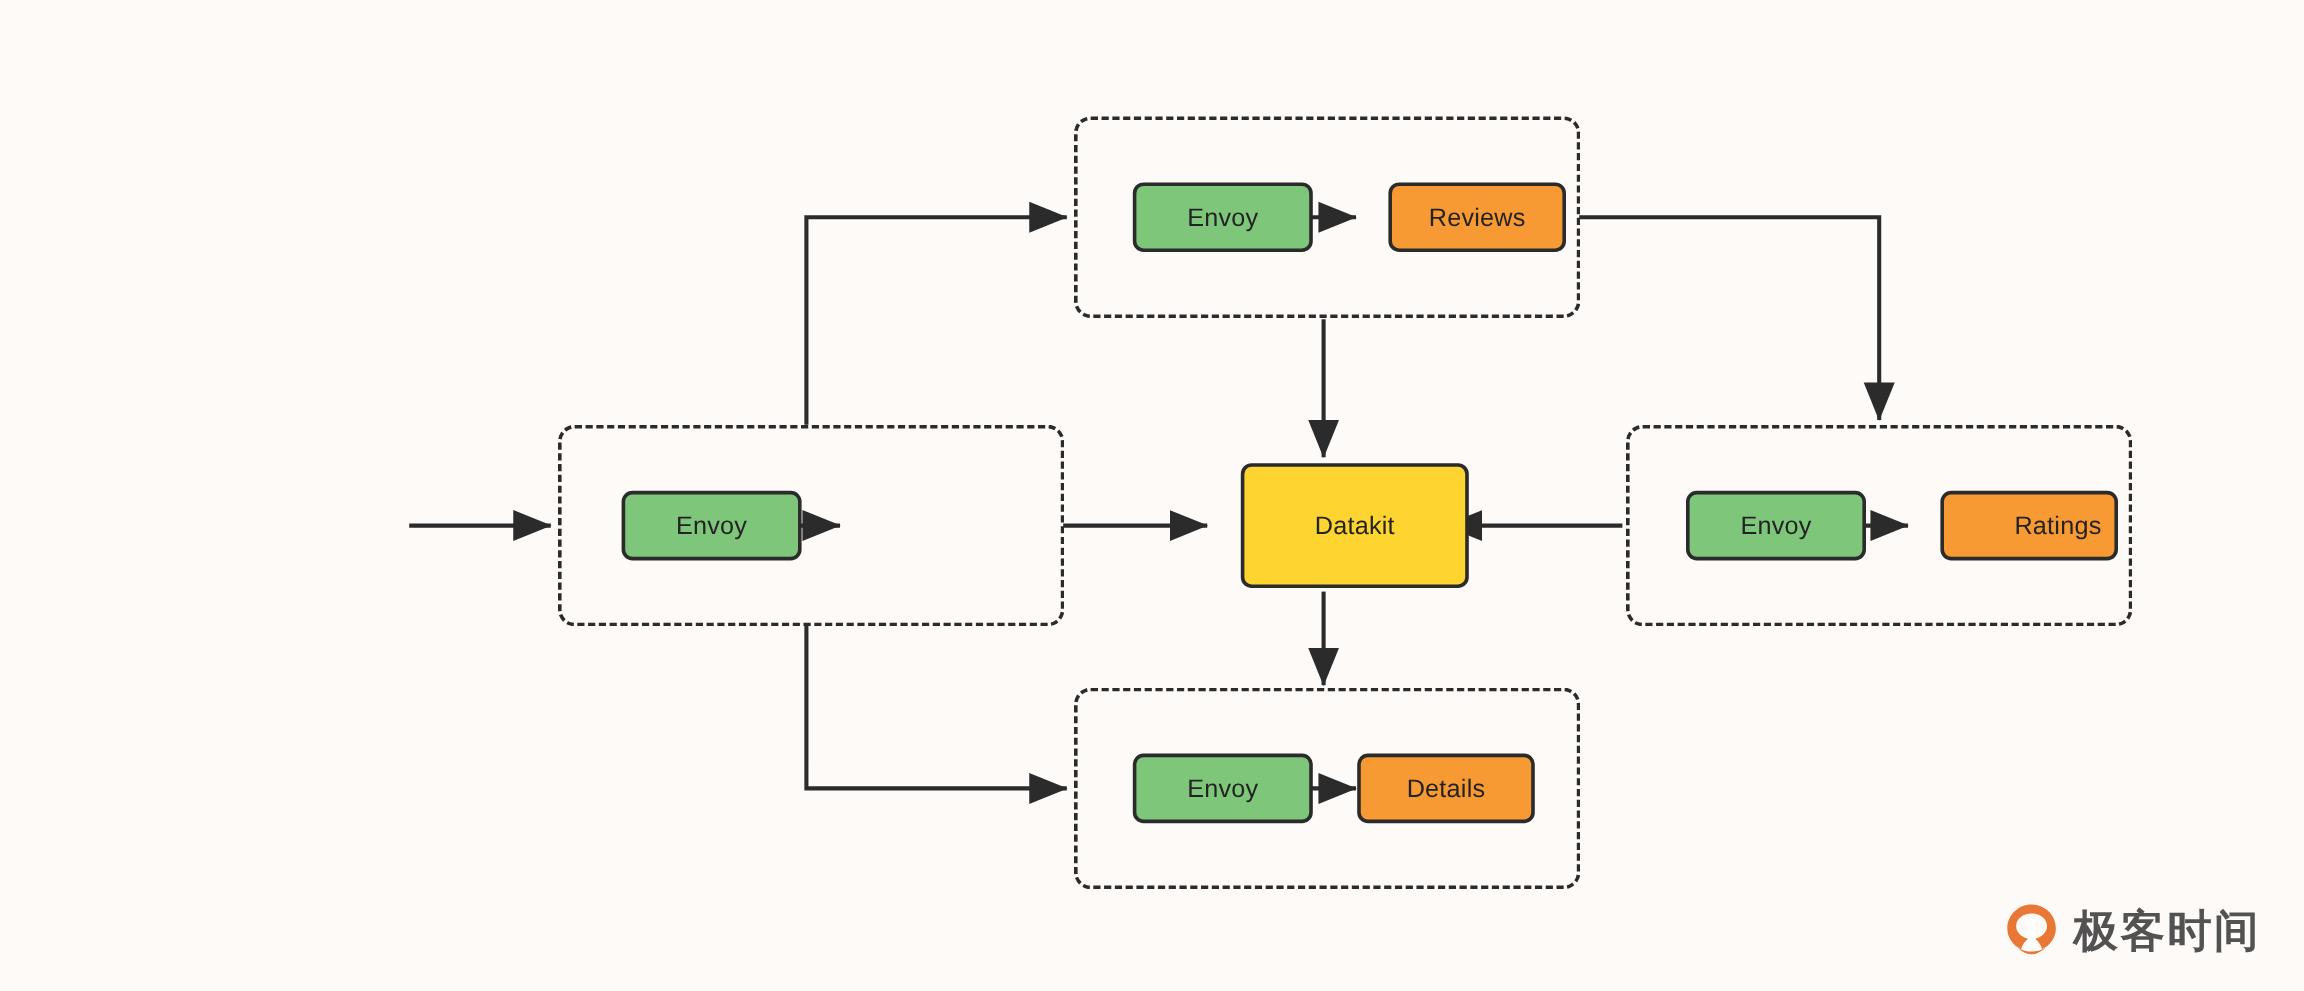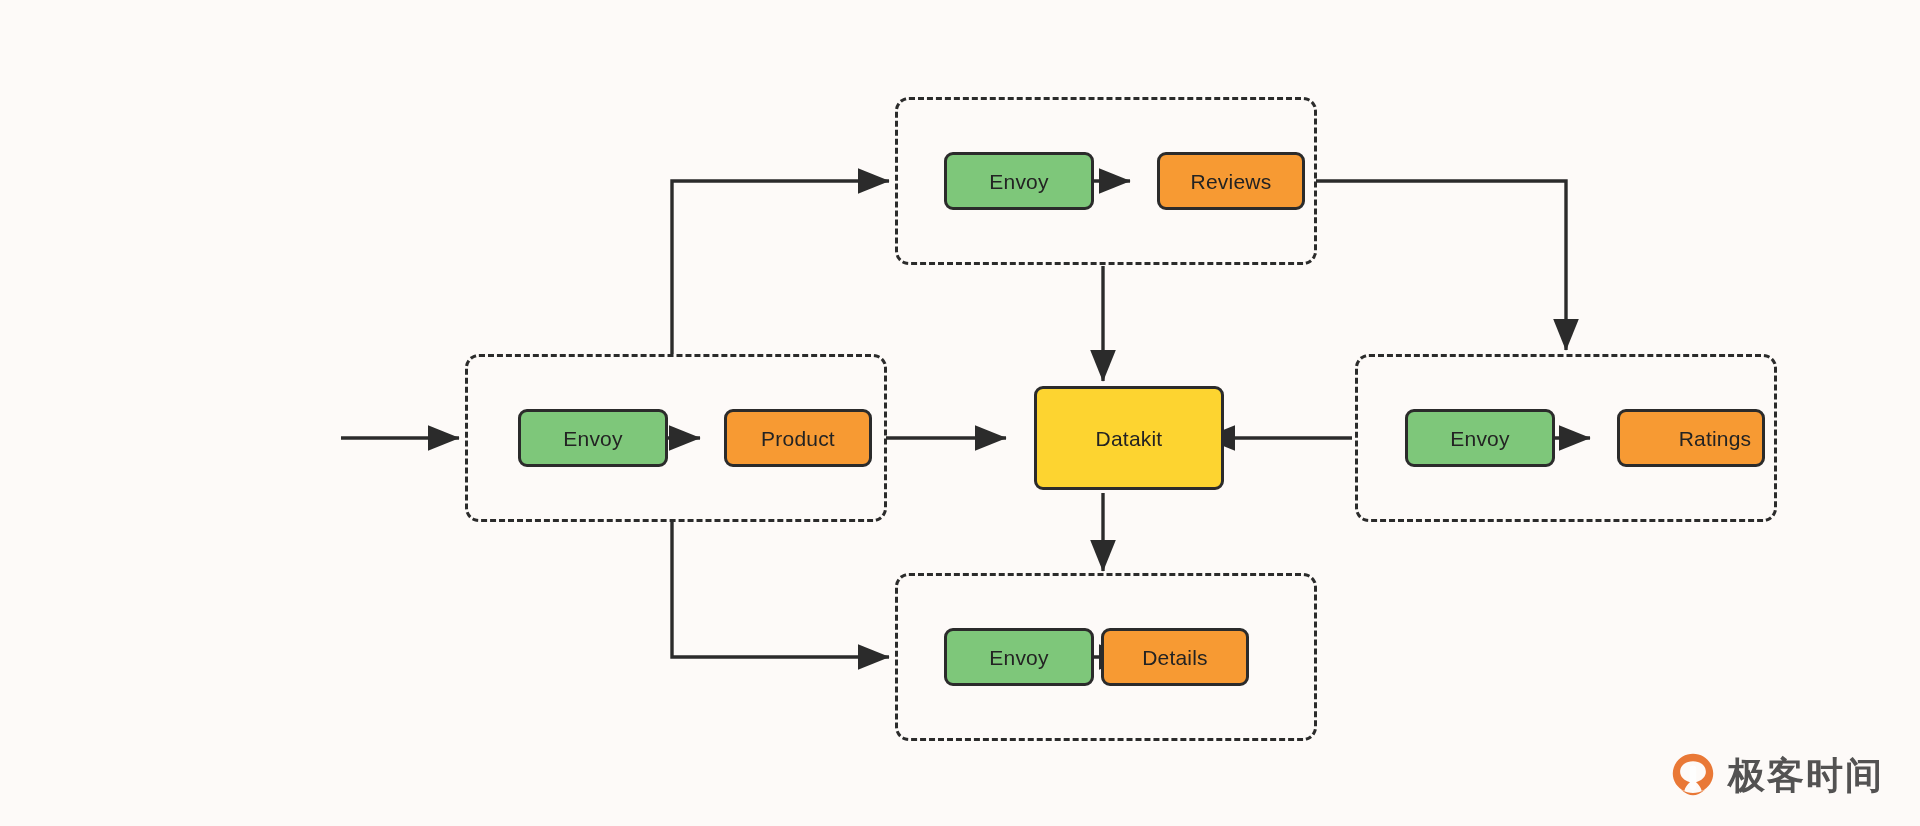--- a/index.html
+++ b/index.html
@@ -127,35 +127,34 @@
 
   <div class="group-box" style="left:895px; top:97px; width:422px; height:168px;"></div>
 
   <div class="group-box" style="left:1355px; top:354px; width:422px; height:168px;"></div>
 
   <div class="group-box" style="left:895px; top:573px; width:422px; height:168px;"></div>
 
 
   <div class="node green" style="left:494px; top:409px; width:150px; height:58px;">Envoy</div>
 
-  <div class="node orange" style="left:700px; top:409px; width:148px; height:58px;">Product</div>
 
   <div class="node green" style="left:920px; top:152px; width:150px; height:58px;">Envoy</div>
 
   <div class="node yellow" style="left:1010px; top:386px; width:190px; height:104px;">Datakit</div>
 
   <div class="node orange" style="left:1133px; top:152px; width:148px; height:58px;">Reviews</div>
 
   <div class="node green" style="left:1381px; top:409px; width:150px; height:58px;">Envoy</div>
 
   <div class="node orange" style="left:1593px; top:409px; width:148px; height:58px;padding-left:48px;">Ratings</div>
 
   <div class="node green" style="left:920px; top:628px; width:150px; height:58px;">Envoy</div>
 
-  <div class="node orange" style="left:1077px; top:628px; width:148px; height:58px;">Details</div>
+  <div class="node orange" style="left:1107px; top:628px; width:148px; height:58px;">Details</div>
 
   <div id="watermark">
     <span class="wm-logo">
       <svg viewBox="0 0 100 100" width="46" height="46" xmlns="http://www.w3.org/2000/svg">
         <path d="M50 4 C26 4 6 23 6 47 C6 64 16 78 31 85 C33 77 38 70 44 66
                  C30 62 22 53 22 43 C22 30 34 20 50 20 C66 20 78 30 78 43
                  C78 53 70 62 56 66 C62 70 67 77 69 85 C84 78 94 64 94 47
                  C94 23 74 4 50 4 Z" fill="#e8722c"></path>
         <rect x="43" y="30" width="14" height="52" rx="7" fill="#ffffff"></rect>
         <path d="M24 82 C34 90 42 94 50 94 C58 94 66 90 76 82

